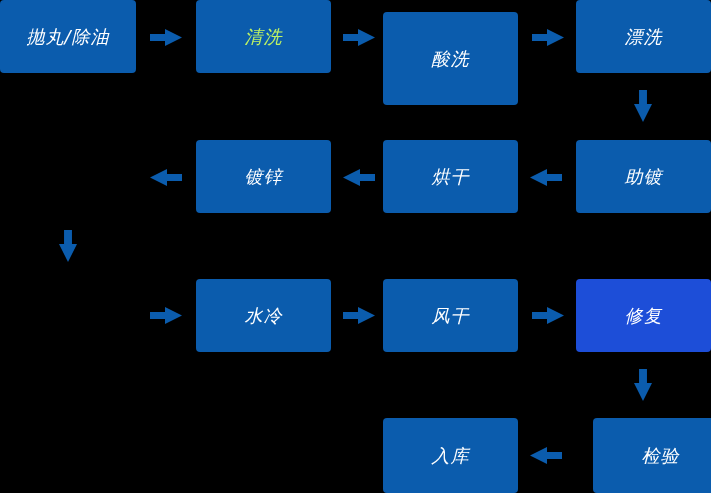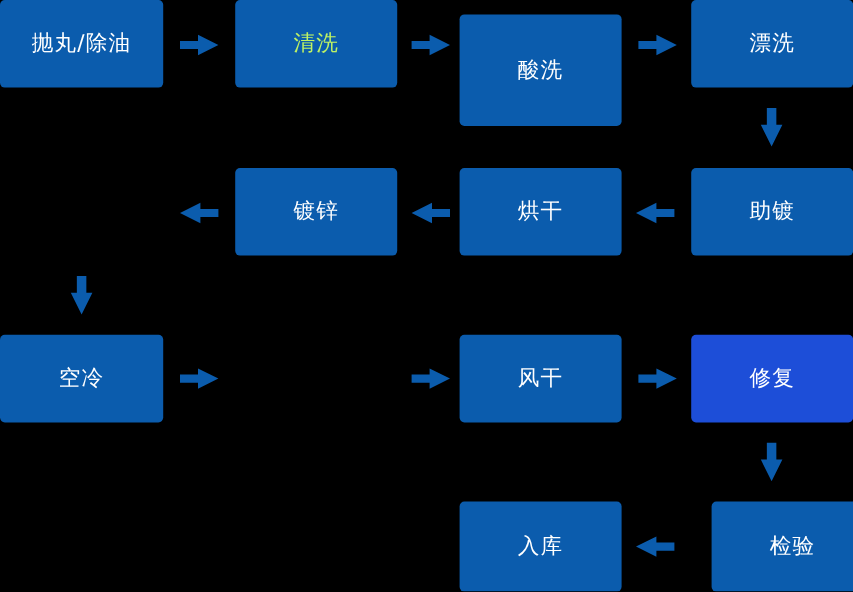--- a/index.html
+++ b/index.html
@@ -30,20 +30,21 @@
     font-size: 18px;
     letter-spacing: 1px;
     line-height: 1;
     white-space: nowrap;
     font-family: "DejaVu Sans", "Liberation Sans", sans-serif;
     box-sizing: border-box;
   }
   .node-label {
     display: block;
     text-align: center;
+    font-style: italic;
   }
   .arrow {
     position: absolute;
     display: block;
   }
   .arrow svg {
     display: block;
     overflow: visible;
   }
   .arrow svg path {
@@ -68,22 +69,22 @@
     </div>
     <div class="node" style="left: 576px; top: 140px; width: 135px; height: 73px; background: rgb(11, 92, 173); color: rgb(255, 255, 255);">
       <span class="node-label">助镀</span>
     </div>
     <div class="node" style="left: 383px; top: 140px; width: 135px; height: 73px; background: rgb(11, 92, 173); color: rgb(255, 255, 255);">
       <span class="node-label">烘干</span>
     </div>
     <div class="node" style="left: 196px; top: 140px; width: 135px; height: 73px; background: rgb(11, 92, 173); color: rgb(255, 255, 255);">
       <span class="node-label">镀锌</span>
     </div>
-    <div class="node" style="left: 0px; top: 279px; width: 136px; height: 73px; background: rgb(11, 92, 173); color: rgb(255, 255, 255);">
-      <span class="node-label">空冷</span>
+    <div class="node" style="left: 196px; top: 279px; width: 135px; height: 73px; background: rgb(11, 92, 173); color: rgb(255, 255, 255);">
+      <span class="node-label">水冷</span>
     </div>
     <div class="node" style="left: 383px; top: 279px; width: 135px; height: 73px; background: rgb(11, 92, 173); color: rgb(255, 255, 255);">
       <span class="node-label">风干</span>
     </div>
     <div class="node" style="left: 576px; top: 279px; width: 135px; height: 73px; background: #1d4ed8; color: rgb(255, 255, 255);">
       <span class="node-label">修复</span>
     </div>
     <div class="node" style="left: 576px; top: 418px; width: 135px; height: 75px; background: rgb(11, 92, 173); color: rgb(255, 255, 255); margin-left: 17px;">
       <span class="node-label">检验</span>
     </div>

